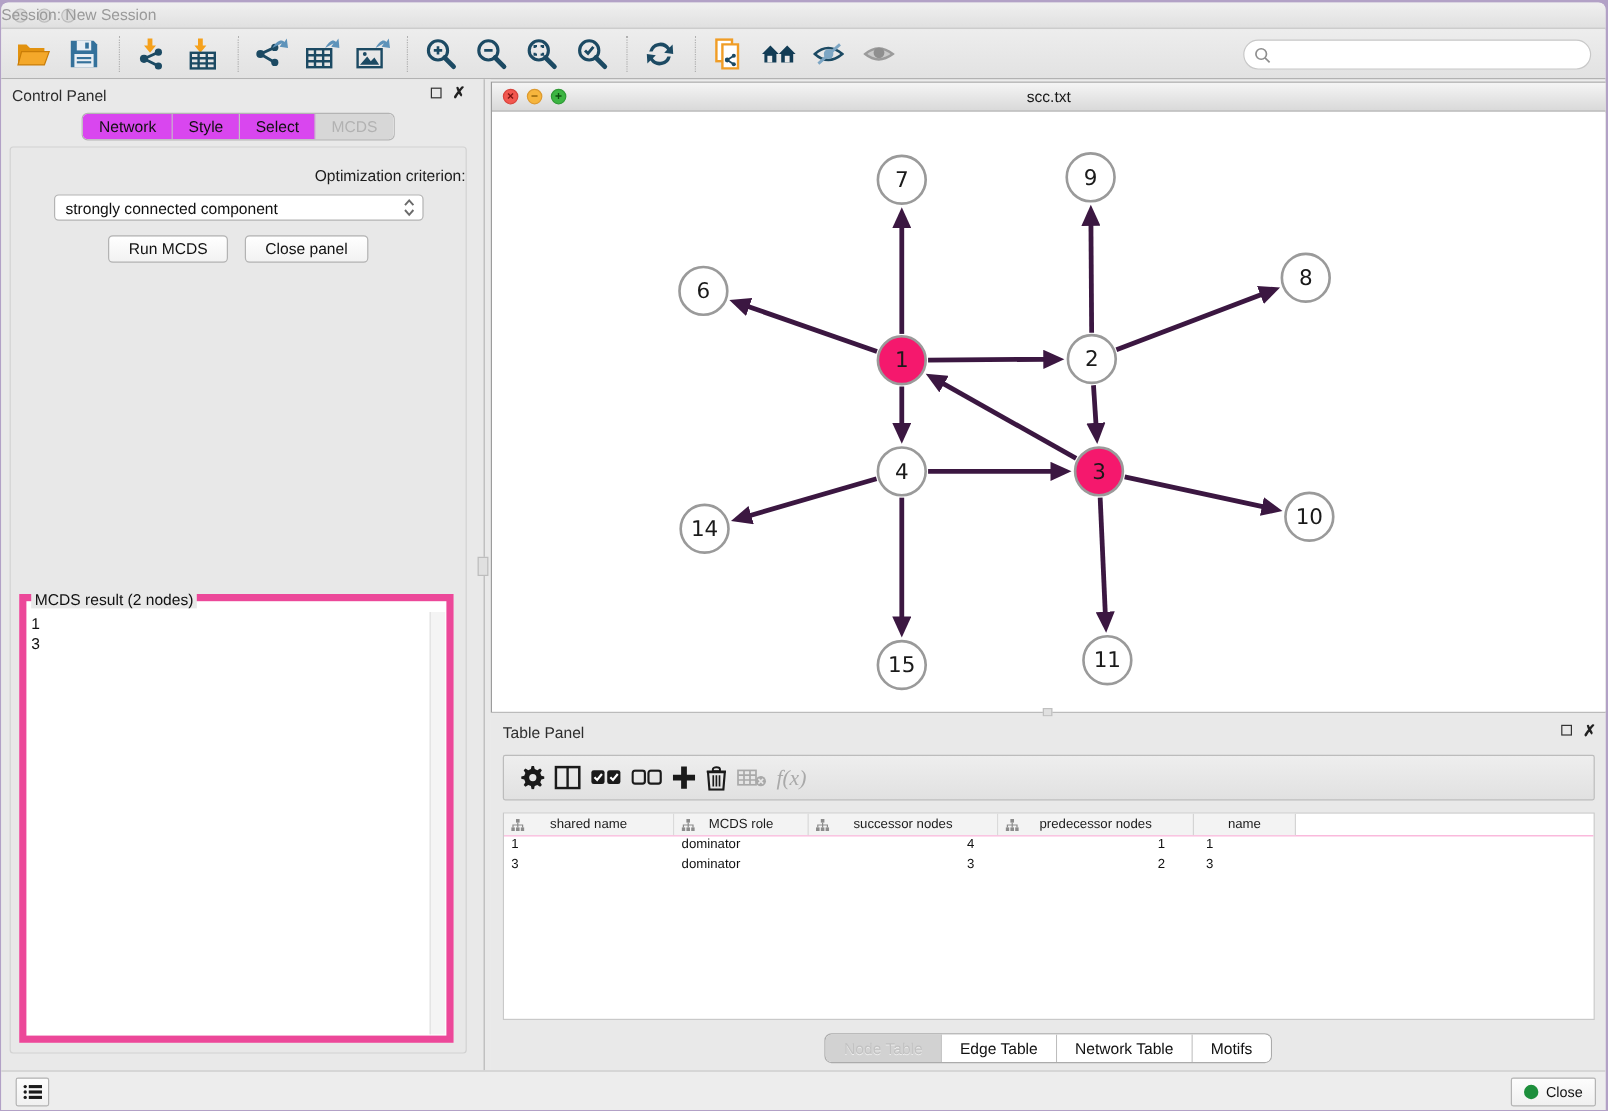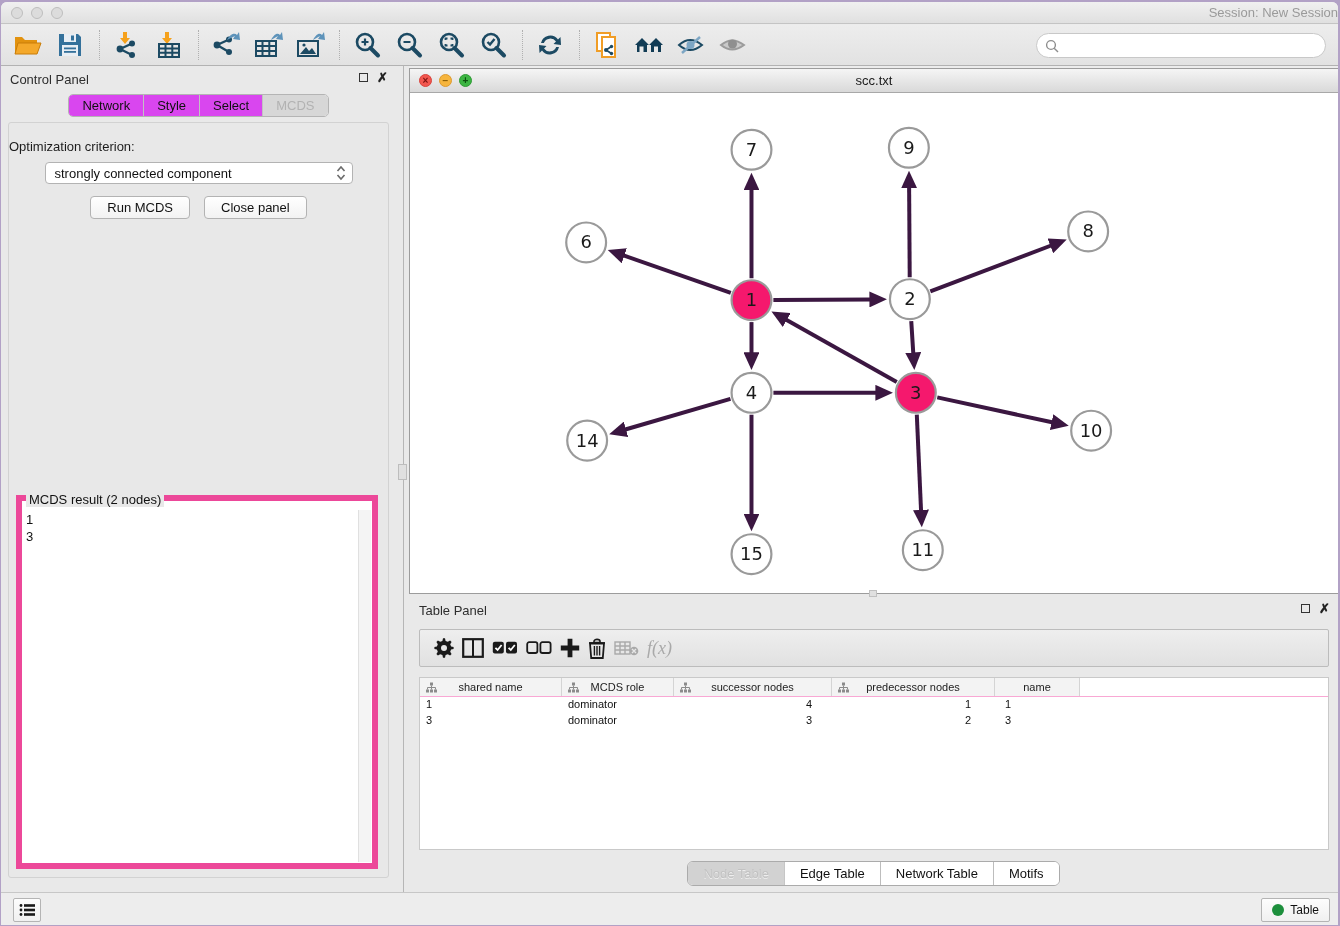--- a/index.html
+++ b/index.html
@@ -4,21 +4,21 @@
 <style>
   * { margin:0; padding:0; box-sizing:border-box; }
   html,body { width:1340px; height:926px; }
   body { font-family:"Liberation Sans", sans-serif; background:#b2a1c6; position:relative; overflow:hidden; }
   .window { position:absolute; top:2px; left:1px; right:2px; bottom:1px; background:#ececec; border-radius:6px 6px 0 0; overflow:hidden; }
 
   
   .titlebar { position:absolute; top:0; left:0; right:0; height:22px; background:linear-gradient(#f0f0f0,#e0e0e0); border-bottom:1px solid #c4c4c4; }
   .tl-dots { position:absolute; left:10px; top:5px; display:flex; gap:8px; }
   .tl-dot { width:12px; height:12px; border-radius:50%; background:#dcdcdc; border:1px solid #bdbdbd; }
-  .win-title { position:absolute; left:0; right:0; top:3px; text-align:right; font-size:13px; color:#9a9a9a; }
+  .win-title { position:absolute; left:0; right:0; top:3px; text-align:left; font-size:13px; color:#9a9a9a; }
 
   
   .toolbar { position:absolute; top:23px; left:0; right:0; height:41px; background:linear-gradient(#ededed,#e2e2e2); border-bottom:1px solid #b2b2b2; display:flex; align-items:center; padding-left:10px; }
   .tb-btn { width:34px; height:34px; display:flex; align-items:center; justify-content:center; margin-right:8px; }
   .tb-sep { width:1px; height:30px; border-left:1px dotted #b0b0b0; margin:0 10px 0 4px; }
   .searchbox { position:absolute; right:12px; top:8px; width:290px; height:25px; background:#fff; border:1px solid #c8c8c8; border-radius:13px; display:flex; align-items:center; padding-left:8px; }
   .searchbox svg { flex:none; }
   .searchbox input { border:none; outline:none; flex:1; font-size:13px; background:transparent; padding-left:4px; }
 
   
@@ -27,21 +27,21 @@
   .panel-title { position:absolute; left:9px; top:6px; font-size:13px; color:#2e2e2e; }
   .panel-btns { position:absolute; right:8px; top:6px; display:flex; gap:9px; align-items:center; }
   .ico-float { width:9px; height:9px; border:1.5px solid #333; display:inline-block; }
   .ico-close { font-size:13px; font-weight:bold; color:#222; line-height:11px; }
   .seg-tabs { display:flex; justify-content:center; margin-top:2px; }
   .seg { display:inline-flex; border:1px solid #b4b4b4; border-radius:5px; overflow:hidden; background:#fff; }
   .seg-tab { padding:3px 13px; font-size:13px; color:#111; background:#d946ef; border-right:1px solid #c2c2c2; }
   .seg-tab:last-child { border-right:none; }
   .seg-tab.active { background:#d7d7d7; color:#b2b2b2; }
   .cp-box { position:absolute; left:7px; right:7px; top:56px; bottom:14px; border:1px solid #d2d2d2; border-radius:3px; background:#e8e8e8; }
-  .opt-label { text-align:left; font-size:13px; color:#1c1c1c; margin-top:16px; }
+  .opt-label { text-align:right; font-size:13px; color:#1c1c1c; margin-top:16px; }
   .dropdown { margin:8px auto 0; width:308px; height:22px; background:#fff; border:1px solid #b3b3b3; border-radius:4px; display:flex; align-items:center; padding:0 6px 0 9px; }
   .dropdown .dd-val { flex:1; font-size:13px; color:#111; }
   .cp-buttons { display:flex; justify-content:center; gap:14px; margin-top:12px; }
   .cp-btn { font-size:13px; color:#111; background:linear-gradient(#ffffff,#f2f2f2); border:1px solid #b3b3b3; border-radius:4px; padding:3px 16px; }
   .result-group { position:absolute; left:7px; right:10px; top:372px; bottom:8px; border:6px solid #ec4899; background:#ffffff; }
   .result-legend { position:absolute; top:-9px; left:4px; background:#e8e8e8; font-size:13px; color:#111; padding:0 3px; }
   .result-text { position:absolute; inset:10px 14px 2px 4px; font-size:13px; color:#111; line-height:17px; white-space:pre; }
   .result-scroll { position:absolute; top:9px; bottom:1px; right:1px; width:13px; background:#f4f4f4; border-left:1px solid #e0e0e0; }
 
   
@@ -494,17 +494,17 @@
         <circle cx="2" cy="2.5" r="1.4" fill="#1a1a1a"></circle>
           <rect x="5" y="1.2" width="11" height="2.6" fill="#1a1a1a"></rect>
         <circle cx="2" cy="7" r="1.4" fill="#1a1a1a"></circle>
           <rect x="5" y="5.7" width="11" height="2.6" fill="#1a1a1a"></rect>
         <circle cx="2" cy="11.5" r="1.4" fill="#1a1a1a"></circle>
           <rect x="5" y="10.2" width="11" height="2.6" fill="#1a1a1a"></rect>
       </svg>
     </div>
     <div class="sb-btn sb-right">
       <span class="mem-dot"></span>
-      <span>Table</span>
+      <span>Close</span>
     </div>
   </div>
 
 </div>
 
 </body></html>

